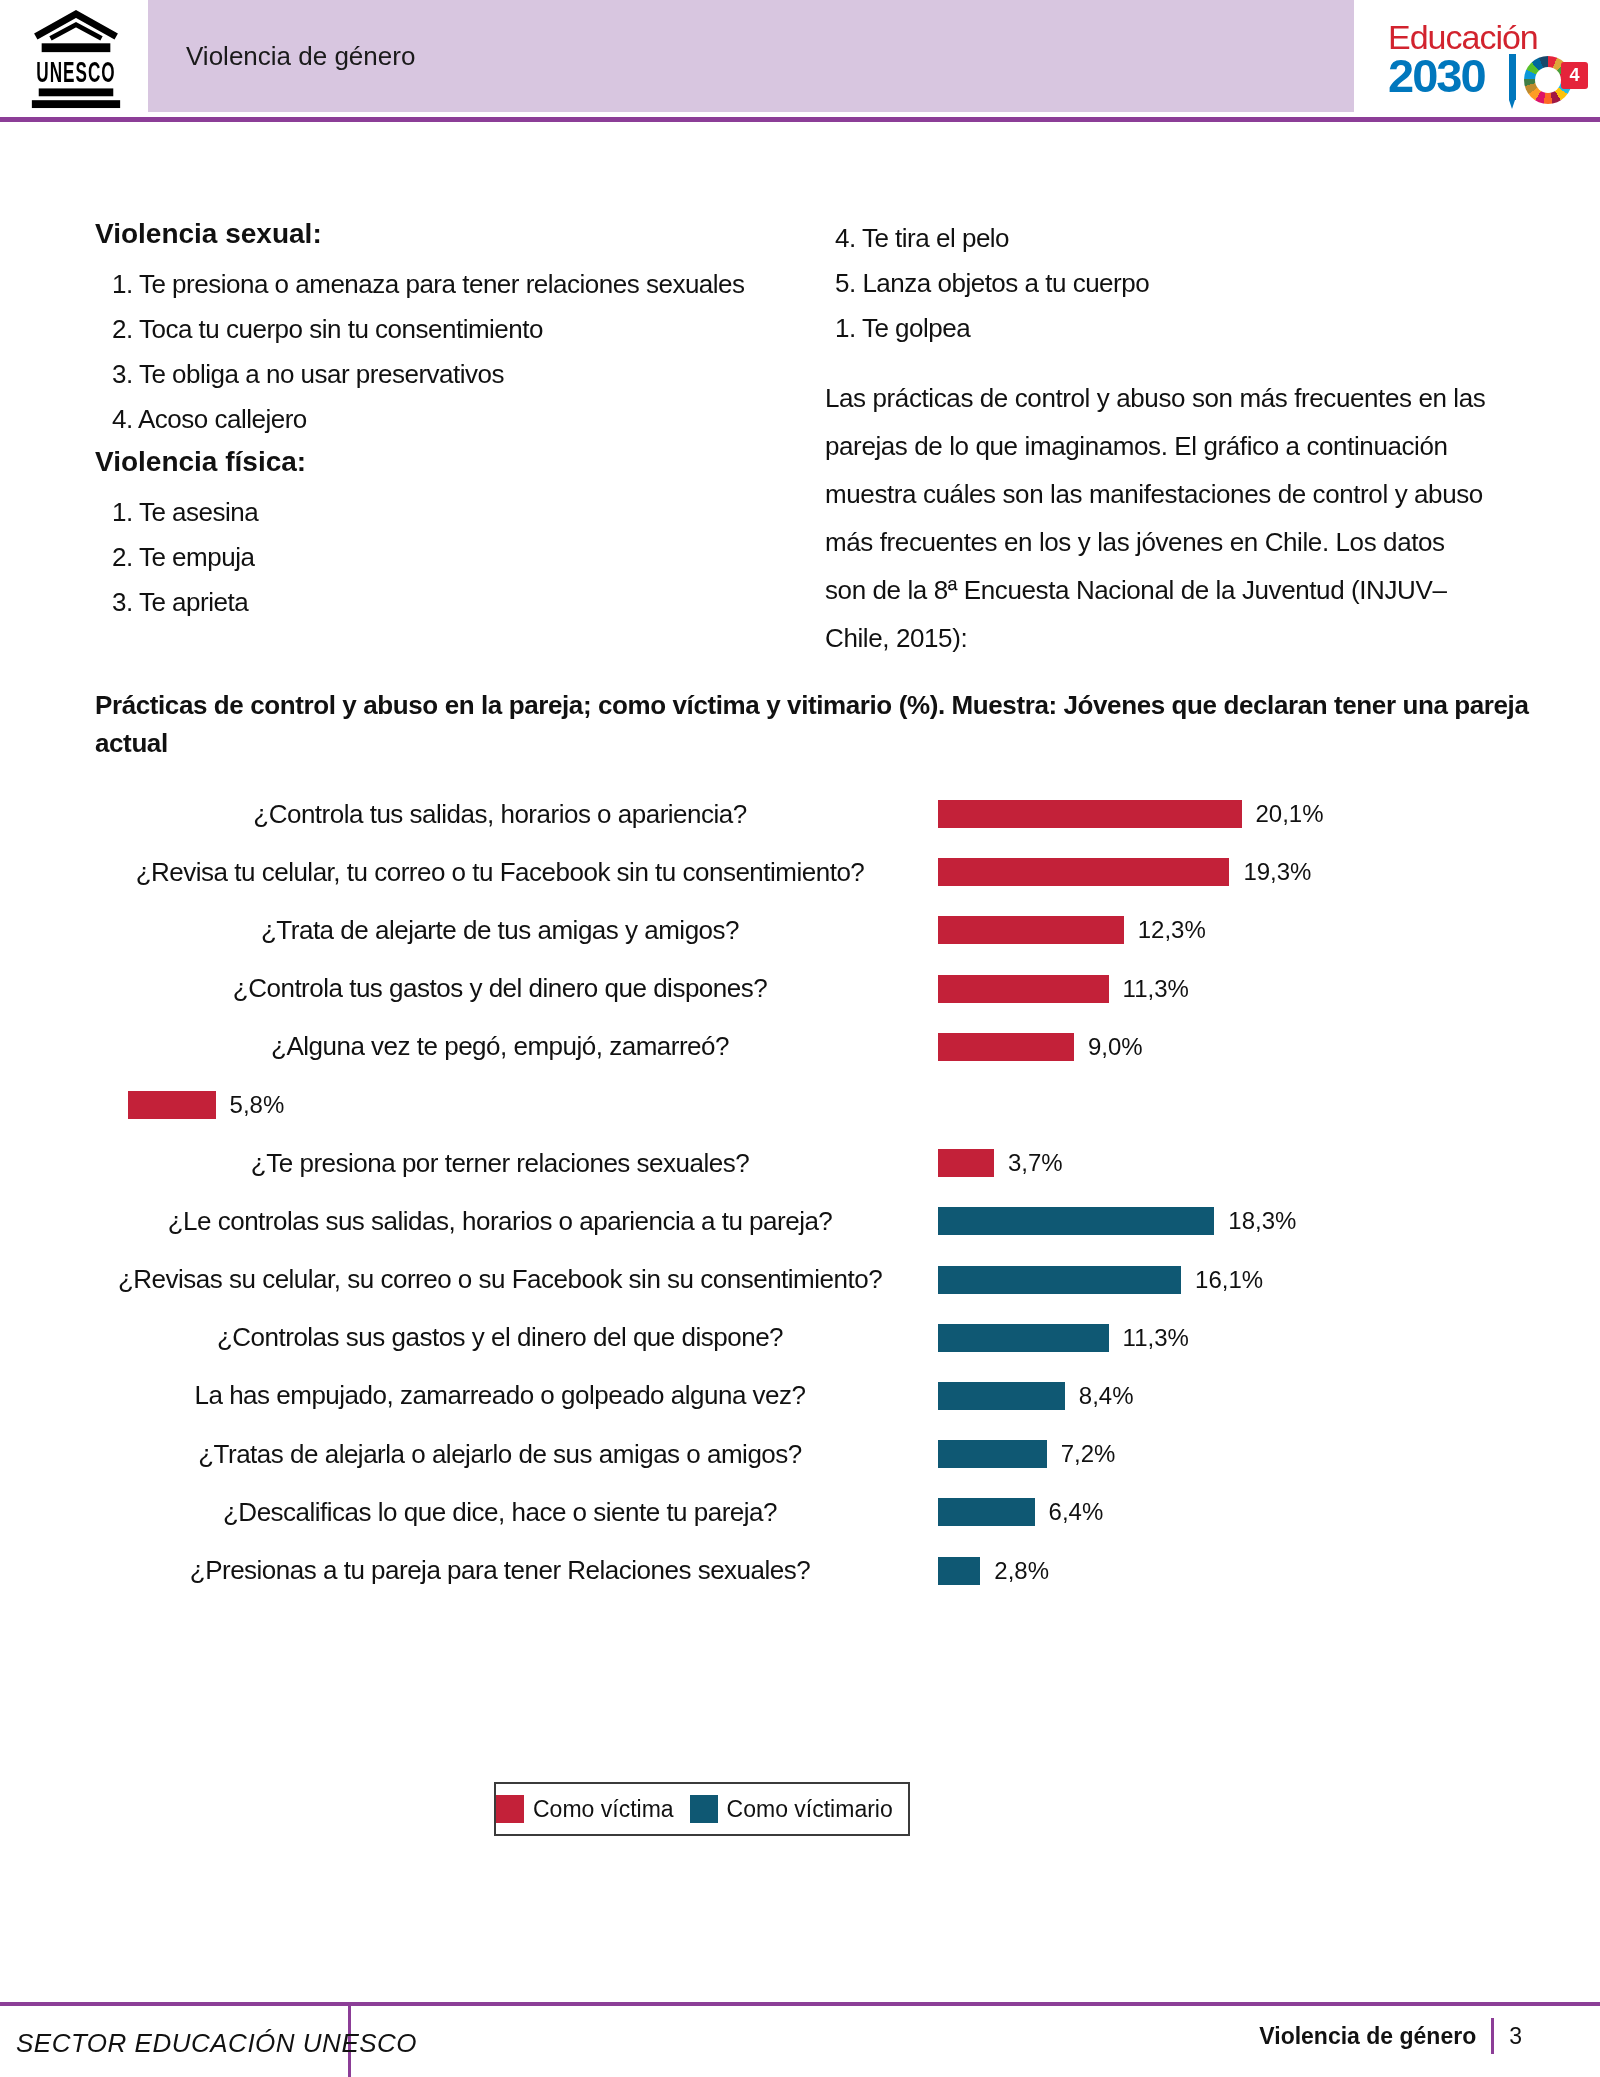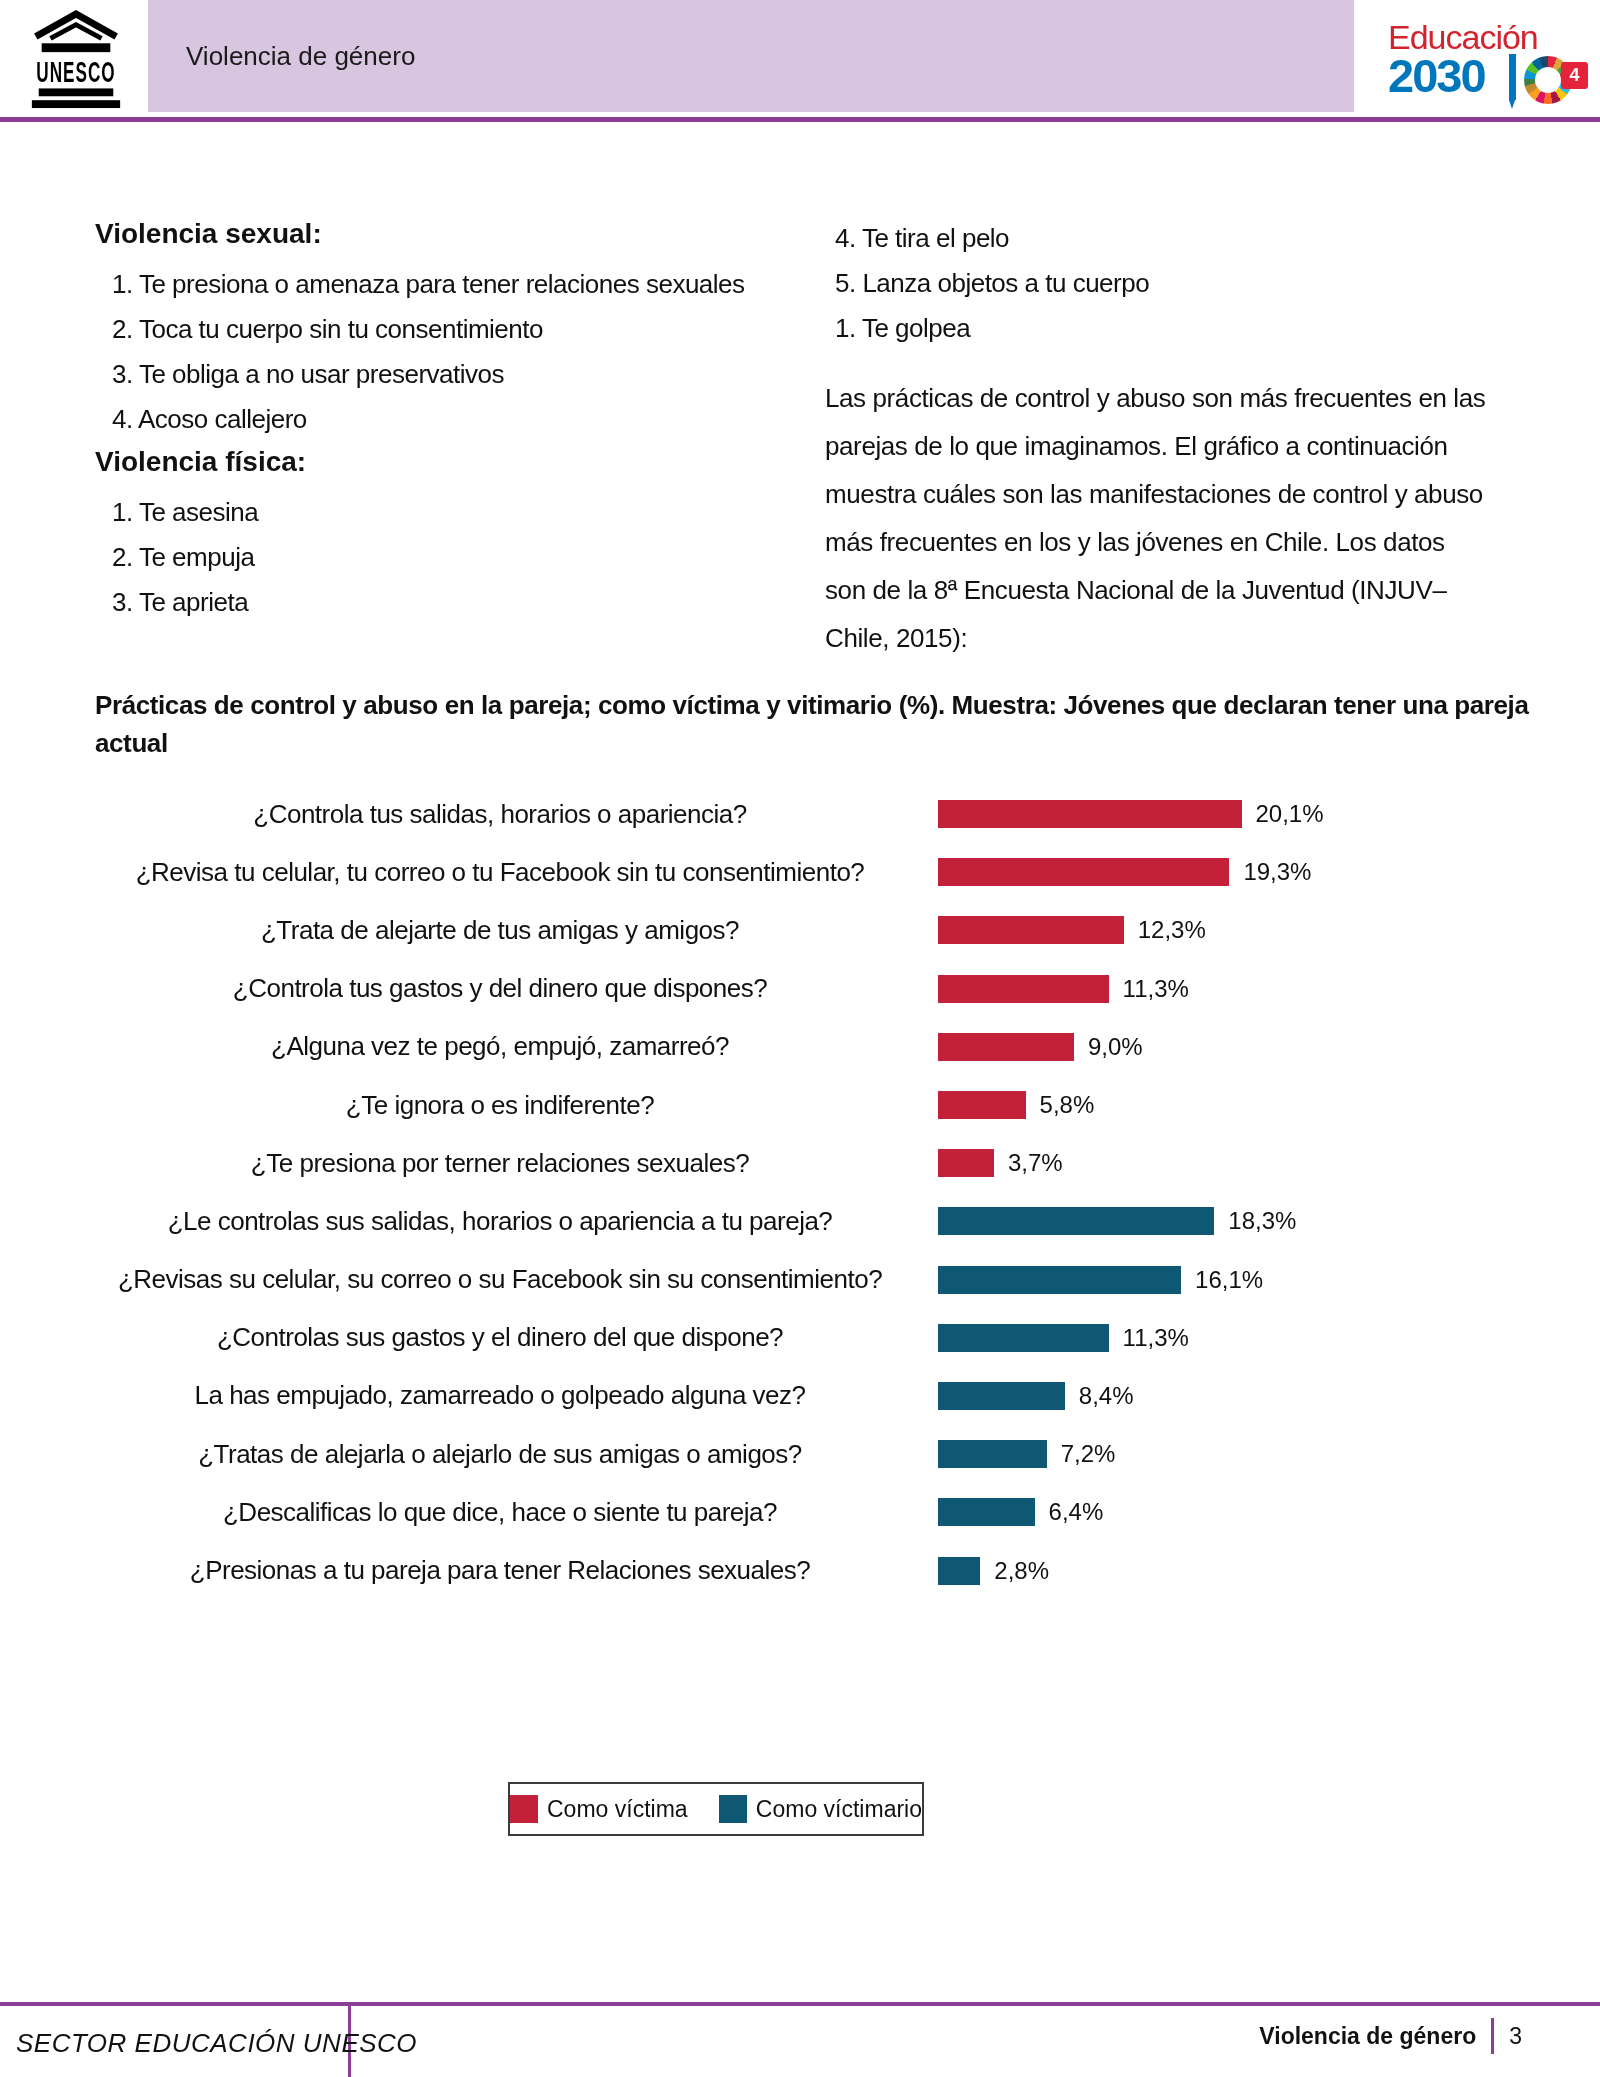--- a/index.html
+++ b/index.html
@@ -43,22 +43,22 @@
 
   
   .chart-title{position:absolute;left:95px;top:686px;width:1462px;font-size:26px;font-weight:bold;
         letter-spacing:-0.4px;line-height:38px;}
   .chart-rows{position:absolute;left:95px;top:785px;width:1430px;}
   .chart-row{display:flex;align-items:center;height:58.2px;}
   .row-label{flex:none;width:810px;text-align:center;font-size:26px;letter-spacing:-0.5px;white-space:nowrap;}
   .row-bar{flex:none;height:28px;margin-left:33px;}
   .row-value{flex:none;margin-left:14px;font-size:24px;white-space:nowrap;}
 
-  .legend{position:absolute;left:508px;top:1782px;width:416px;height:54px;border:2px solid #3b3b3b;
-        display:flex;align-items:center;justify-content:space-between;gap:2px;font-size:23px;background:#fff;}
+  .legend{position:absolute;left:494px;top:1782px;width:416px;height:54px;border:2px solid #3b3b3b;
+        display:flex;align-items:center;justify-content:flex-start;gap:16px;font-size:23px;background:#fff;}
   .legend-item{display:flex;align-items:center;gap:9px;}
   .swatch{width:28px;height:28px;flex:none;}
   .swatch-victima{background:var(--red);}
   .swatch-victimario{background:var(--blue);}
 
   
   .footer-rule{position:absolute;left:0;top:2002px;width:1600px;height:4px;background:var(--purple);}
   .footer-vline{position:absolute;left:348px;top:2002px;width:3px;height:75px;background:var(--purple);}
   .footer-left{position:absolute;left:16px;top:2028px;font-size:26px;letter-spacing:.5px;font-style:italic;}
   .footer-right{position:absolute;right:78px;top:2018px;display:flex;align-items:center;gap:15px;}
@@ -141,21 +141,20 @@
         <div class="row-label">¿Controla tus gastos y del dinero que dispones?</div>
         <div class="row-bar" style="width: 170.6px; background: rgb(195, 33, 57);"></div>
         <div class="row-value">11,3%</div>
       </div>
       <div class="chart-row">
         <div class="row-label">¿Alguna vez te pegó, empujó, zamarreó?</div>
         <div class="row-bar" style="width: 135.9px; background: rgb(195, 33, 57);"></div>
         <div class="row-value">9,0%</div>
       </div>
       <div class="chart-row">
-        <div class="row-label">¿Te ignora o es indiferente?</div>
         <div class="row-bar" style="width: 87.6px; background: rgb(195, 33, 57);"></div>
         <div class="row-value">5,8%</div>
       </div>
       <div class="chart-row">
         <div class="row-label">¿Te presiona por terner relaciones sexuales?</div>
         <div class="row-bar" style="width: 55.9px; background: rgb(195, 33, 57);"></div>
         <div class="row-value">3,7%</div>
       </div>
       <div class="chart-row">
         <div class="row-label">¿Le controlas sus salidas, horarios o apariencia a tu pareja?</div>

